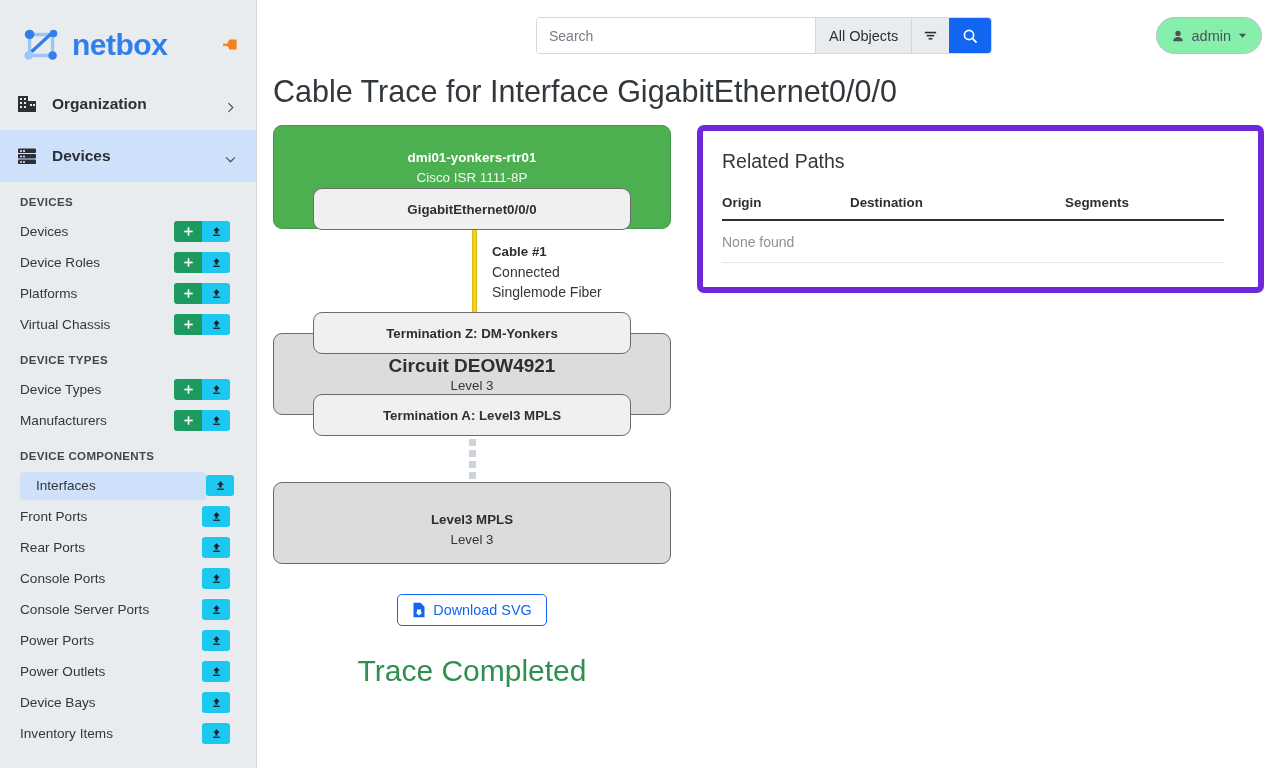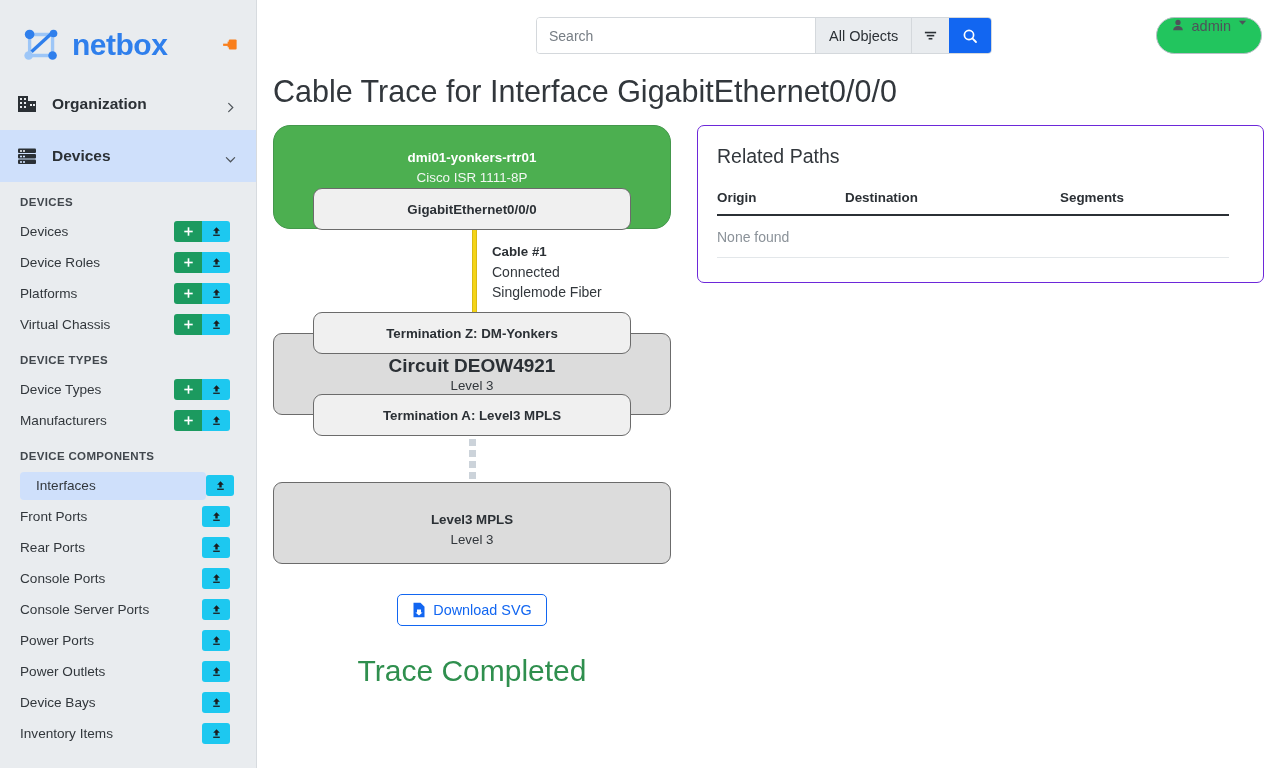--- a/index.html
+++ b/index.html
@@ -93,44 +93,43 @@
     width: 38px; background: #e9ecef; border-left: 1px solid #d4d8dc;
     display: flex; align-items: center; justify-content: center; cursor: pointer;
   }
   .go-btn {
     width: 42px; background: #1266f1;
     display: flex; align-items: center; justify-content: center;
     cursor: pointer; border: none;
   }
   .admin-btn {
     position: absolute; right: 18px; top: 17px;
-    height: 37px; padding: 0 14px; display: flex; 
+    height: 37px; padding: 0 14px; display: flex; align-items: center;
     gap: 7px; border: 1px solid #b9c0c7; border-radius: 19px;
-    background: #22c55e; cursor: pointer;
+    background: #86efac; cursor: pointer;
     font-size: 14.5px; color: #4d5359;
     font-family: "Liberation Sans", sans-serif;
   }
 
   .page-title {
     font-size: 30.5px; font-weight: 400; color: #32373c;
     padding: 0 0 0 16px; margin-top: 4px;
   }
   .content { display: flex; padding: 16px 16px 0 16px; gap: 26px; }
   .trace-col { width: 398px; flex: 0 0 398px; }
   .paths-col { flex: 1; }
 
   
   .node {
     border: 1px solid #6b6b6b; border-radius: 9px;
     text-align: center; position: relative;
   }
   .node-device {
     background: #4caf50; height: 104px; padding-top: 22px;
     border-color: #44974c;
-    border-radius: 17px;
   }
   .node-device .n1 { font-size: 13.4px; font-weight: 700; color: #fff; line-height: 20px; }
   .node-device .n2, .node-device .n3 { font-size: 13.4px; color: #f2f7f2; line-height: 20px; }
 
   .term {
     background: #f0f0f0; border: 1px solid #6b6b6b; border-radius: 9px;
     height: 42px; width: 318px; margin: 0 auto;
     display: flex; align-items: center; justify-content: center;
     font-size: 13.3px; font-weight: 700; color: #2b3035;
     position: relative; z-index: 3;
@@ -175,21 +174,21 @@
     color: #1266f1; font-size: 14.4px; padding: 7px 14px; cursor: pointer;
     font-family: "Liberation Sans", sans-serif;
   }
   .trace-done {
     text-align: center; margin-top: 28px;
     font-size: 30px; color: #2f8f4e; font-weight: 400;
   }
 
   
   .card {
-    border: 1px solid #6d28d9; border-radius: 7px; background: #fff;
+    border: 6px solid #6d28d9; border-radius: 7px; background: #fff;
     padding: 19px 34px 24px 19px;
   }
   .card-title { font-size: 19.5px; color: #32373c; font-weight: 400; }
   table { width: 100%; border-collapse: collapse; margin-top: 22px; }
   thead th {
     text-align: left; font-size: 13.4px; font-weight: 700; color: #2b3035;
     padding: 0 0 9px 0; border-bottom: 2px solid #2b3035;
   }
   tbody td {
     font-size: 14px; color: #8b9299; padding: 13px 0 12px 0;

